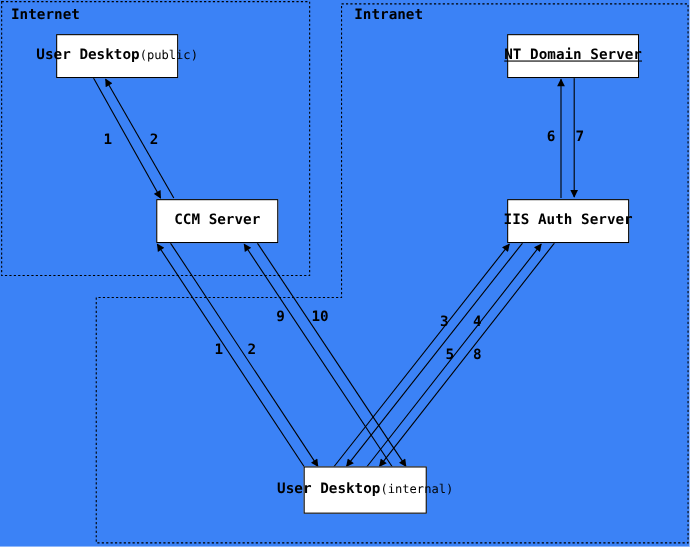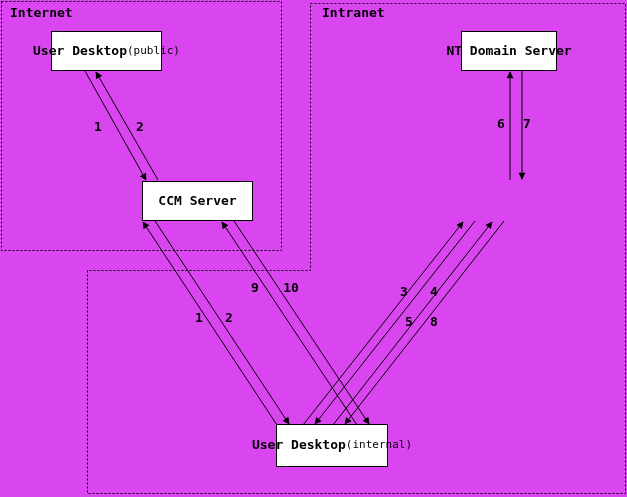--- a/index.html
+++ b/index.html
@@ -1,20 +1,20 @@
 <!DOCTYPE html>
 <html><head>
 <meta charset="utf-8">
 <style>
   html, body { margin: 0; padding: 0; background: #ffffff; }
   .stage {
     position: relative;
     width: 627px;
     height: 497px;
-    background: #d946ef;
+    background: #3b82f6;
     font-family: "DejaVu Sans Mono", "Liberation Mono", monospace;
     color: #000;
     overflow: hidden;
   }
   .stage svg { position: absolute; left: 0; top: 0; }
   .dashed { fill: none; stroke: #000; stroke-width: 1; stroke-dasharray: 2 2; }
   .edge   { stroke: #000; stroke-width: 1; }
   .edge-label {
     font-family: "DejaVu Sans Mono", "Liberation Mono", monospace;
     font-size: 13px; font-weight: bold; fill: #000; text-anchor: middle;
@@ -34,21 +34,21 @@
     justify-content: center;
     text-align: center;
     font-size: 13px;
     font-weight: bold;
     line-height: 1.15;
     white-space: nowrap;
   }
   .node-sub { font-size: 11px; font-weight: normal; }
   .node-public   { left: 51px;  top: 31px;  width: 111px; height: 40px; }
   .node-ccm      { left: 142px; top: 181px; width: 111px; height: 40px; }
-  .node-nt       { left: 461px; top: 31px;  width: 96px; height: 40px; }
+  .node-nt       { left: 461px; top: 31px;  width: 120px; height: 40px; text-decoration: underline; }
   .node-iis      { left: 461px; top: 181px; width: 111px; height: 40px; }
   .node-internal { left: 276px; top: 424px; width: 112px; height: 43px; }
 </style>
 </head>
 <body>
 
 <div class="stage">
 
   <svg width="627" height="497" viewBox="0 0 627 497">
     <defs>
@@ -100,19 +100,22 @@
   </div>
 
   <div class="node node-ccm">
     <div>CCM Server</div>
   </div>
 
   <div class="node node-nt">
     <div>NT Domain Server</div>
   </div>
 
+  <div class="node node-iis">
+    <div>IIS Auth Server</div>
+  </div>
 
   <div class="node node-internal">
     <div>User Desktop</div>
     <div class="node-sub">(internal)</div>
   </div>
 
 </div>
 
 </body></html>

